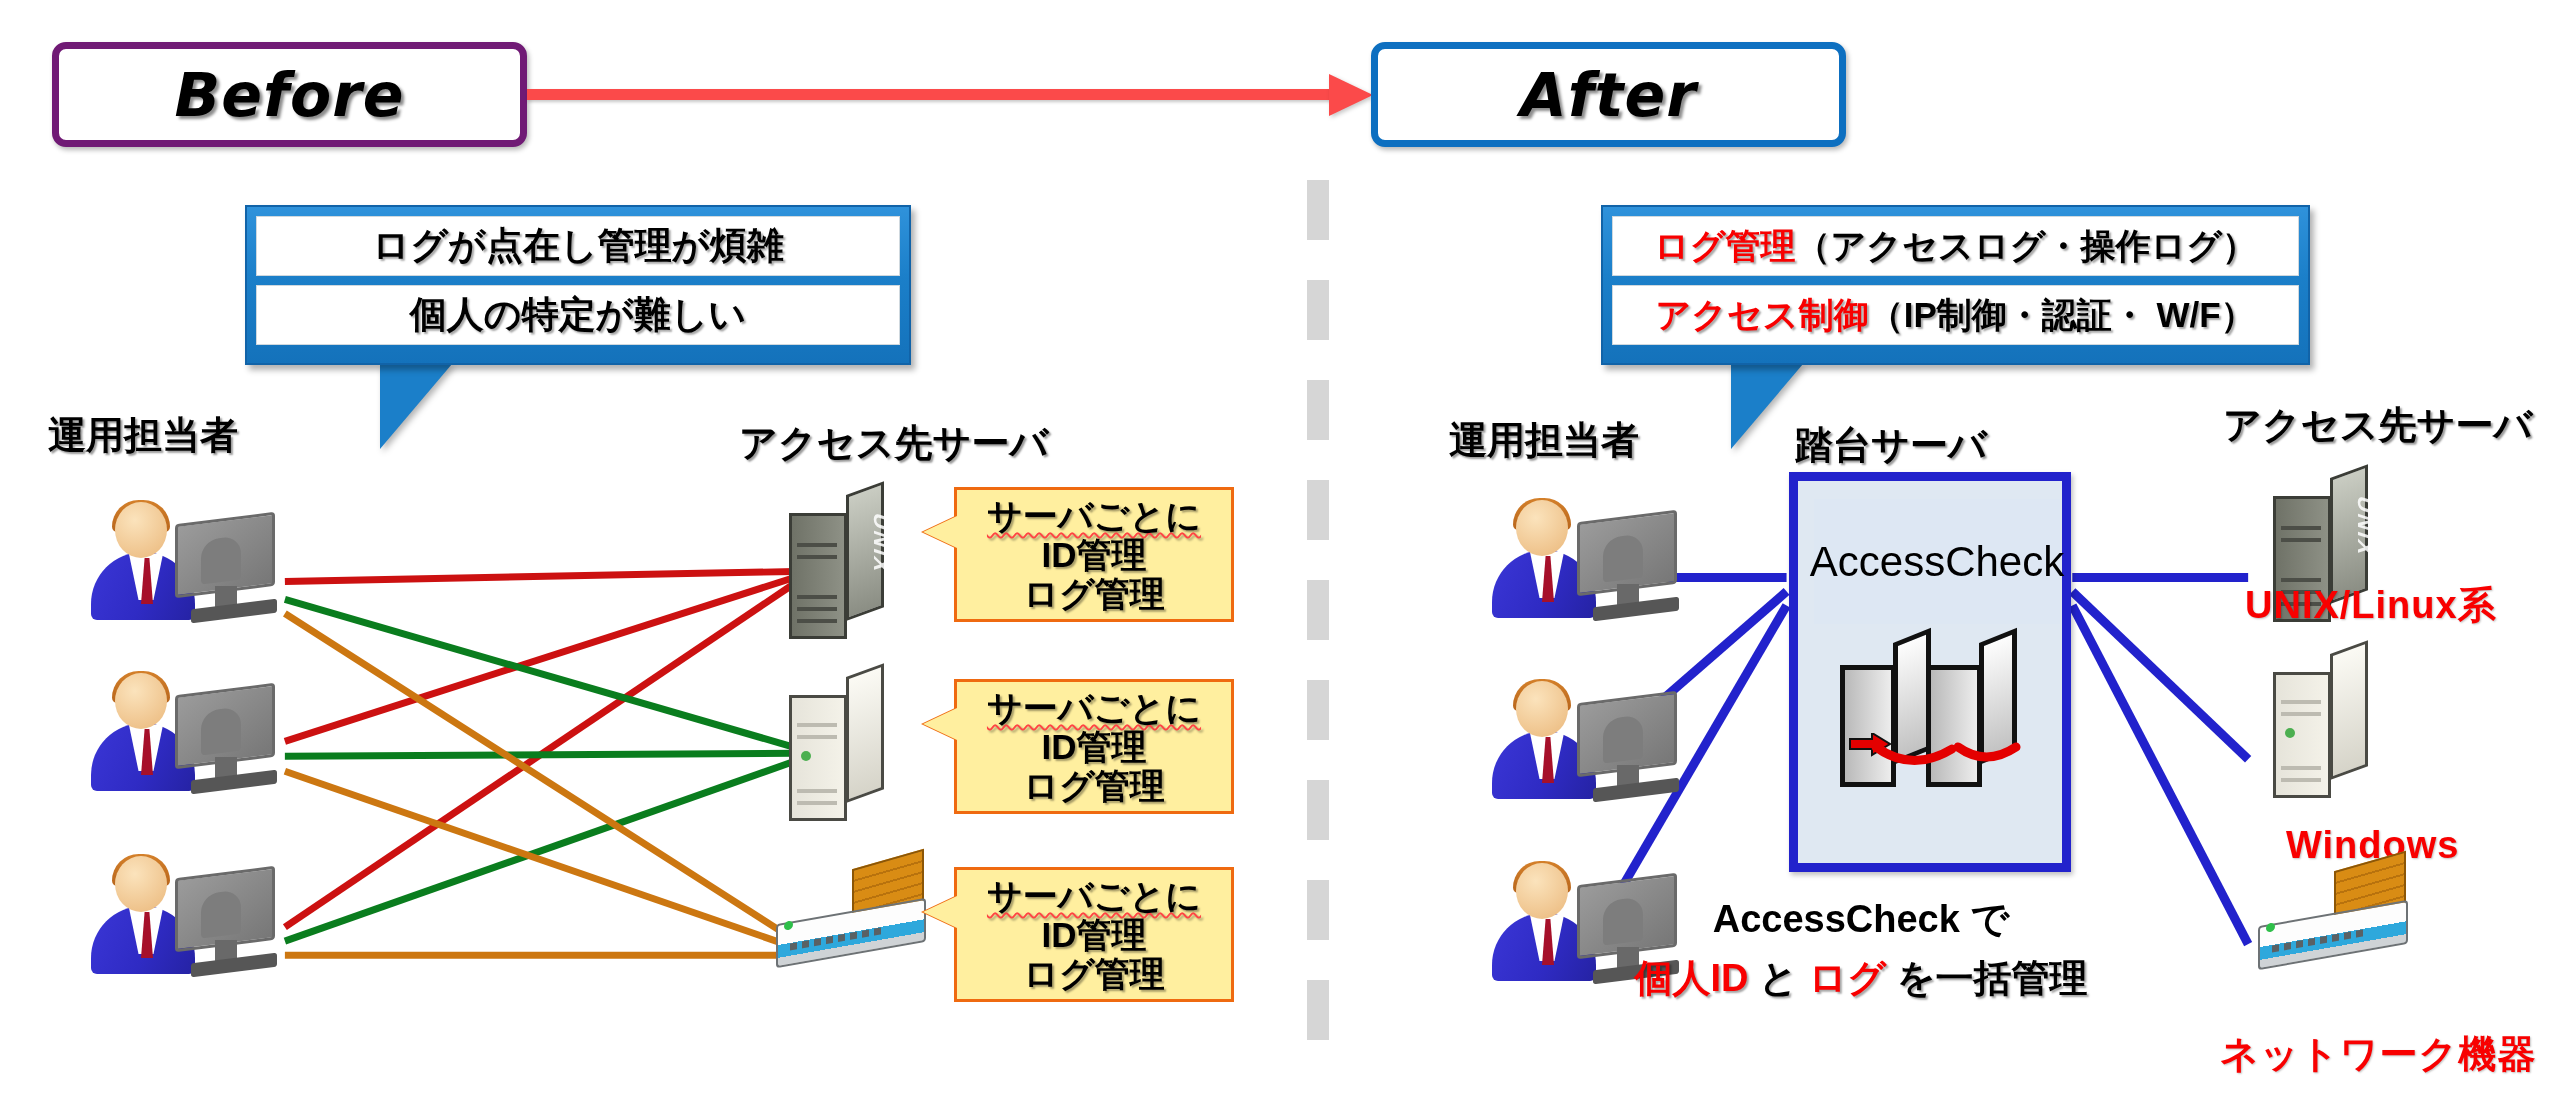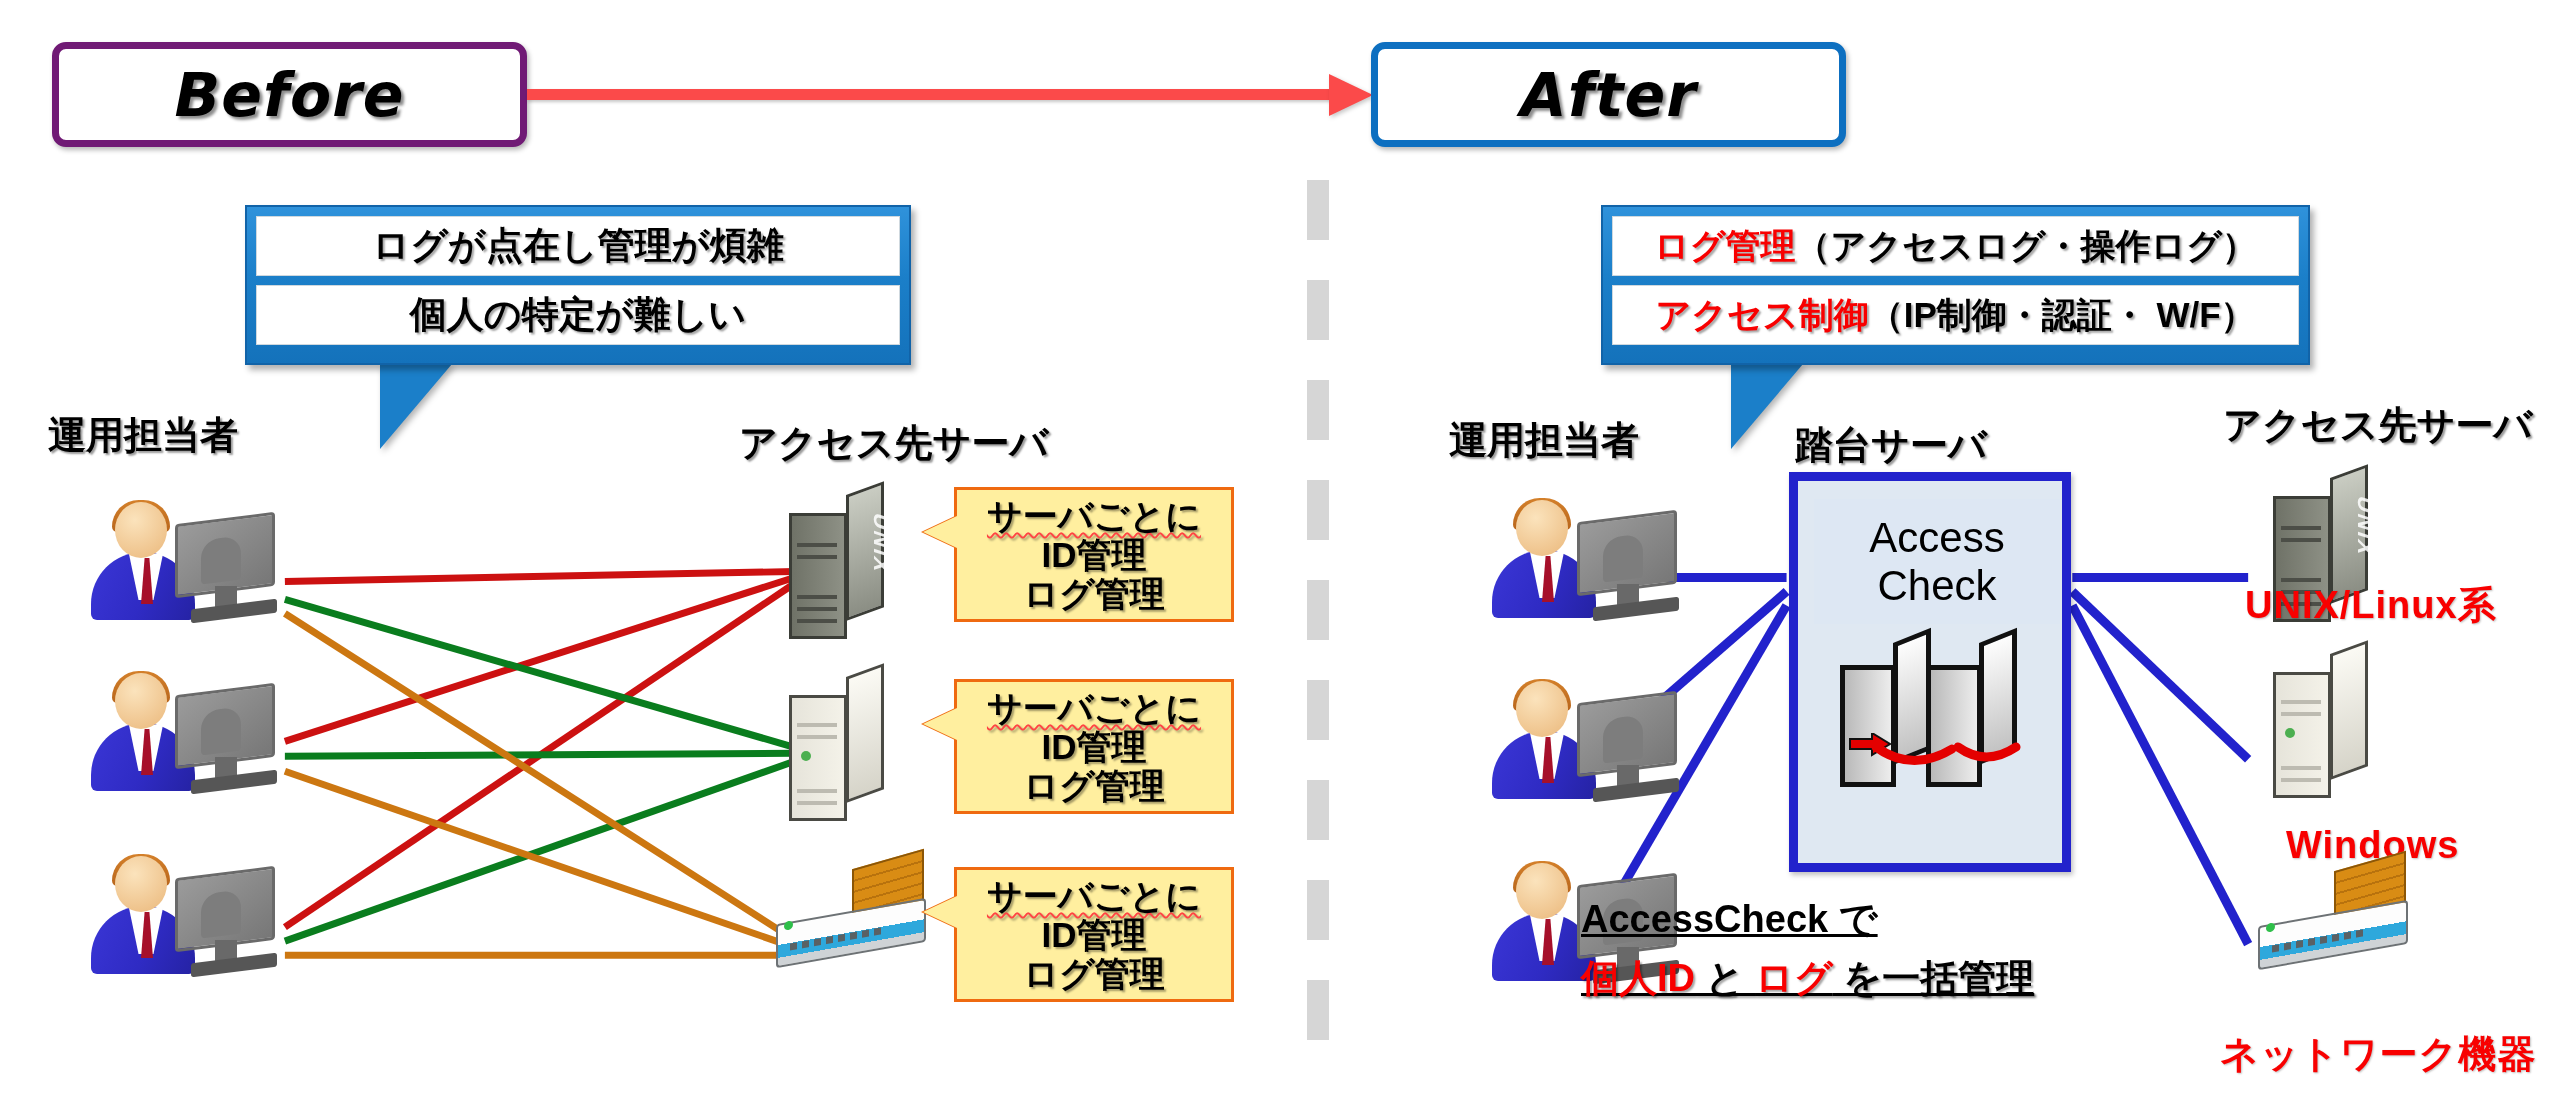--- a/index.html
+++ b/index.html
@@ -101,21 +101,21 @@
   #lbl-target-left{left:739px;top:418px;font-size:38px;}
   #lbl-share{left:260px;top:480px;font-size:38px;}
   #lbl-ops-right{left:1449px;top:415px;font-size:38px;}
   #lbl-step{left:1795px;top:420px;font-size:38px;text-align:center;}
   #lbl-target-right{left:2223px;top:400px;font-size:38px;}
 
   #lbl-unix{left:2245px;top:580px;font-size:38px;letter-spacing:1px;}
   #lbl-win{left:2286px;top:824px;font-size:38px;letter-spacing:1px;}
   #lbl-nw{left:2220px;top:1029px;font-size:38px;letter-spacing:1px;}
 
-  #summary{position:absolute;left:1581px;top:894px;width:560px;text-decoration:underline;}
+  #summary{position:absolute;left:1581px;top:894px;width:560px;text-align:center;}
   #summary .line1{font-size:38px;font-weight:bold;color:#000;white-space:nowrap;}
   #summary .line2{font-size:38px;font-weight:bold;color:#000;margin-top:8px;white-space:nowrap;
                   text-shadow:2px 2px 2px rgba(0,0,0,.35);}
   #summary .line2 .hl{color:#f80000;}
 
   
   .note{
     position:absolute;width:280px;height:135px;
     background:#ffef9f;border:3px solid #ef6a10;
     box-sizing:border-box;
@@ -201,21 +201,21 @@
   .netdev .nled{position:absolute;left:10px;top:62px;width:9px;height:9px;border-radius:50%;background:#2fbf4a;transform:skewY(-10deg);}
 
   
   #step-box{
     position:absolute;left:1789px;top:472px;width:282px;height:400px;
     border:9px solid #2222cc;background:#dfe8f2;box-sizing:border-box;
     box-shadow:2px 3px 5px rgba(0,0,0,.25);
   }
   #step-label-box{
     position:absolute;left:16px;top:18px;width:246px;height:125px;
-    background:#dde7f3;display:flex;flex-direction:column;
+    background:#dde7f3;display:flex;flex-direction:row;
     align-items:center;justify-content:center;
   }
   #step-label-box div{font-size:42px;font-weight:400;color:#000;line-height:1.12;}
 
   .twin-srv{position:absolute;width:190px;height:180px;}
   .twin-srv .cube{position:absolute;width:92px;height:150px;}
   .twin-srv .cube .f{position:absolute;left:0;top:24px;width:56px;height:122px;
     background:linear-gradient(to right,#b9b9b9,#ededed);border:5px solid #111;box-sizing:border-box;}
   .twin-srv .cube .s{position:absolute;left:53px;top:2px;width:38px;height:122px;
     background:linear-gradient(to bottom,#fdfdfd,#c2c2c2);border:5px solid #111;box-sizing:border-box;

